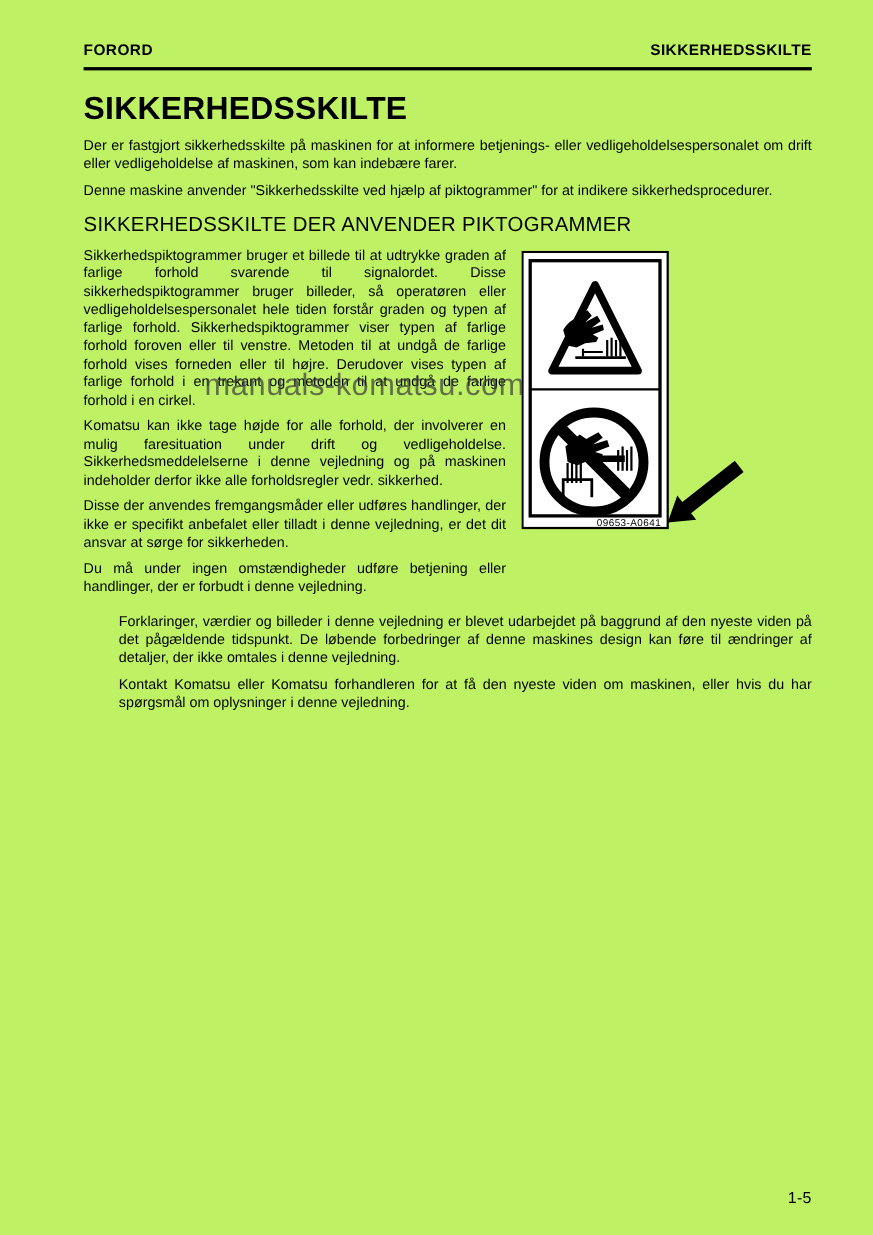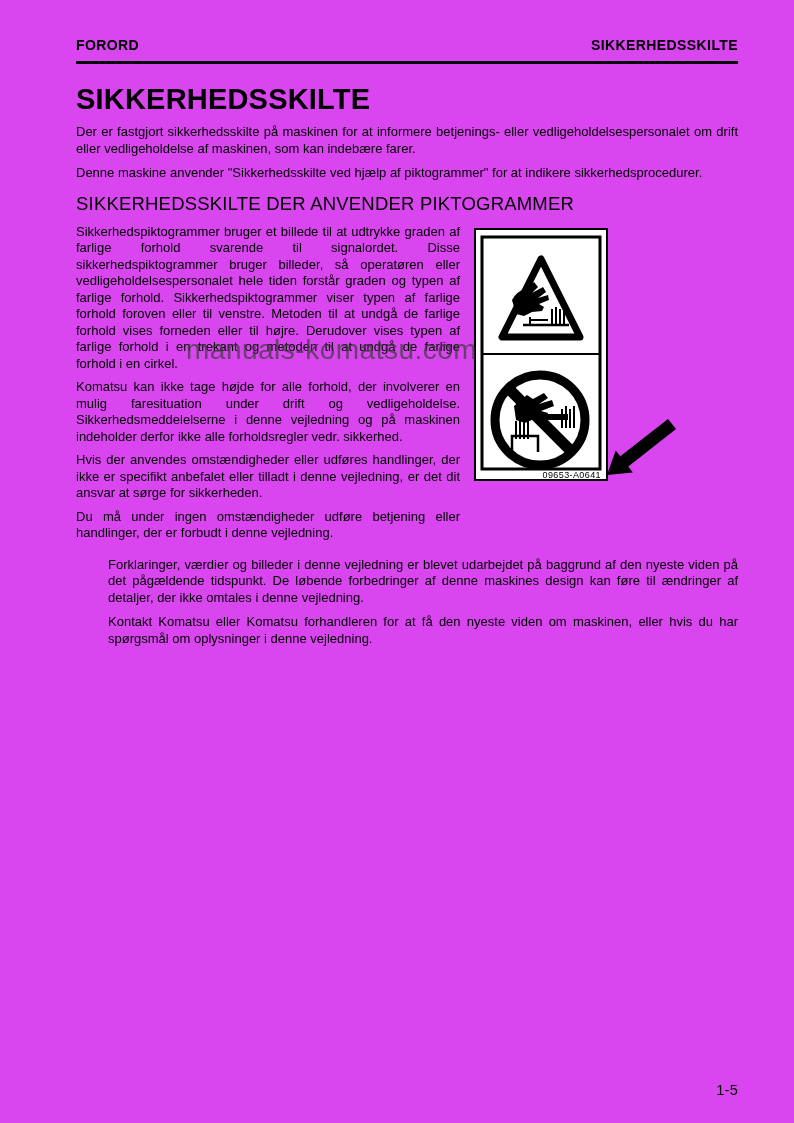--- a/index.html
+++ b/index.html
@@ -1,19 +1,19 @@
 <!DOCTYPE html>
 <html lang="da"><head>
 <meta charset="utf-8">
 <style>
   html,body { margin:0; padding:0; background:#ffffff; }
   .page {
     position:relative;
     width:794px; height:1123px;
-    background:#d946ef;
+    background:#bef264;
     color:#000;
     font-family:"Liberation Sans", sans-serif;
     overflow:hidden;
   }
   .content { position:absolute; left:76px; top:0; width:662px; }
 
   .hdr {
     display:flex; justify-content:space-between; align-items:flex-end;
     padding-top:37px; padding-bottom:8px;
     border-bottom:3px solid #000;
@@ -66,21 +66,21 @@
       <p>Der er fastgjort sikkerhedsskilte på maskinen for at informere betjenings- eller vedligeholdelsespersonalet om drift eller vedligeholdelse af maskinen, som kan indebære farer.</p>
       <p>Denne maskine anvender "Sikkerhedsskilte ved hjælp af piktogrammer" for at indikere sikkerhedsprocedurer.</p>
     </div>
 
     <h2 class="sec">SIKKERHEDSSKILTE DER ANVENDER PIKTOGRAMMER</h2>
 
     <div class="cols">
       <div class="col-left body-text">
         <p>Sikkerhedspiktogrammer bruger et billede til at udtrykke graden af farlige forhold svarende til signalordet. Disse sikkerhedspiktogrammer bruger billeder, så operatøren eller vedligeholdelsespersonalet hele tiden forstår graden og typen af farlige forhold. Sikkerhedspiktogrammer viser typen af farlige forhold foroven eller til venstre. Metoden til at undgå de farlige forhold vises forneden eller til højre. Derudover vises typen af farlige forhold i en trekant og metoden til at undgå de farlige forhold i en cirkel.</p>
         <p>Komatsu kan ikke tage højde for alle forhold, der involverer en mulig faresituation under drift og vedligeholdelse. Sikkerhedsmeddelelserne i denne vejledning og på maskinen indeholder derfor ikke alle forholdsregler vedr. sikkerhed.</p>
-        <p>Hvis der anvendes omstændigheder eller udføres handlinger, der ikke er specifikt anbefalet eller tilladt i denne vejledning, er det dit ansvar at sørge for sikkerheden.</p>
+        <p>Disse der anvendes fremgangsmåder eller udføres handlinger, der ikke er specifikt anbefalet eller tilladt i denne vejledning, er det dit ansvar at sørge for sikkerheden.</p>
         <p>Du må under ingen omstændigheder udføre betjening eller handlinger, der er forbudt i denne vejledning.</p>
       </div>
 
       <div class="col-right">
         <svg class="figure" width="205" height="258" viewBox="0 0 205 258">
 
           <rect x="1" y="1" width="132" height="251" fill="#ffffff" stroke="#000" stroke-width="2"></rect>
 
           <rect x="8" y="9" width="118" height="232" fill="none" stroke="#000" stroke-width="3"></rect>
 

